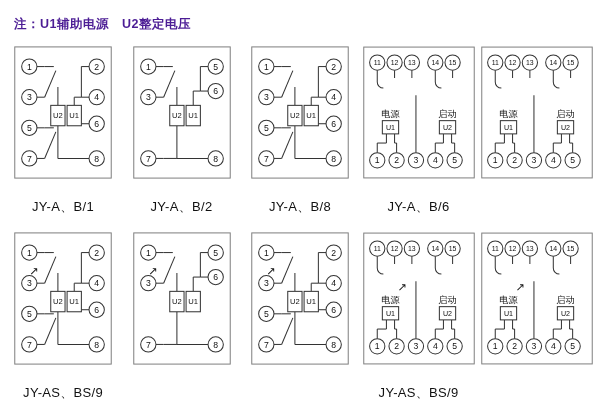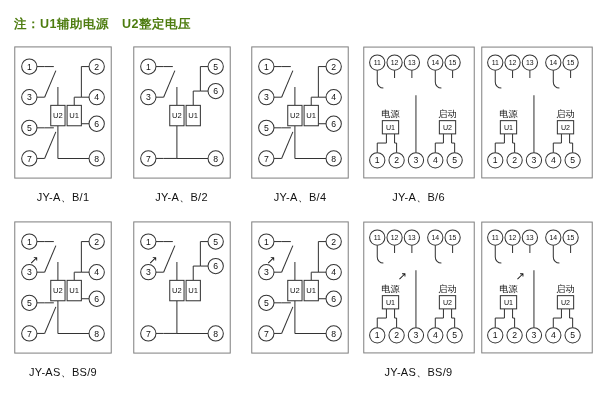--- a/index.html
+++ b/index.html
@@ -3,35 +3,35 @@
 <meta charset="utf-8">
 <style>
   html,body{margin:0;padding:0;background:#e8e8e8;}
   .page{
     position:relative;width:600px;height:400px;background:#ffffff;
     font-family:"Liberation Sans","DejaVu Sans",sans-serif;color:#111;
     overflow:hidden;margin:0 auto;
   }
   .note{
     position:absolute;top:16px;left:14px;font-size:12.5px;font-weight:bold;
-    letter-spacing:0.5px;color:#4d7c0f;
+    letter-spacing:0.5px;color:#4c1d95;
   }
   .rows{
     position:absolute;top:46px;left:0;right:0;
     display:flex;flex-direction:column;gap:16px;padding:0 6px;
   }
   .row{display:flex;justify-content:space-between;}
   .cell{
     width:114px;margin:0;display:flex;flex-direction:column;
     align-items:center;
   }
   .dbox{display:flex;justify-content:center;}
   .dbox svg{display:block;}
   .cap{
-    margin-top:11px;font-size:11px;color:#111;white-space:nowrap;
+    margin-top:19px;font-size:13px;color:#111;white-space:nowrap;
     letter-spacing:0.3px;
   }
 </style>
 </head>
 <body>
 
 <div class="page">
   <div class="note">注：U1辅助电源　U2整定电压</div>
 
   <div class="rows">
@@ -211,21 +211,21 @@
               <g>
                 <circle cx="81" cy="76" r="7.5" fill="#ffffff" stroke="#333333" stroke-width="1"></circle>
                 <text x="81" y="79.06" text-anchor="middle" font-size="8.5" fill="#111111" font-family="inherit">6</text>
               </g>
               <g>
                 <circle cx="81" cy="110" r="7.5" fill="#ffffff" stroke="#333333" stroke-width="1"></circle>
                 <text x="81" y="113.06" text-anchor="middle" font-size="8.5" fill="#111111" font-family="inherit">8</text>
               </g>
             </svg>
           </div>
-        <figcaption class="cap">JY-A、B/4</figcaption>
+        <figcaption class="cap">JY-A、B/8</figcaption>
       </figure>
       <figure class="cell">
         <div class="dbox">
             <svg viewBox="0 0 110 130" width="112" height="133">
               <rect x="0.75" y="0.75" width="108.5" height="128.5" fill="#ffffff" stroke="#808080" stroke-width="1"></rect>
               <line x1="14" y1="23.5" x2="14" y2="31" stroke="#333333" stroke-width="1"></line>
               <line x1="31" y1="23.5" x2="31" y2="31" stroke="#333333" stroke-width="1"></line>
               <line x1="48" y1="23.5" x2="48" y2="31" stroke="#333333" stroke-width="1"></line>
               <line x1="71" y1="23.5" x2="71" y2="31" stroke="#333333" stroke-width="1"></line>
               <line x1="88" y1="23.5" x2="88" y2="31" stroke="#333333" stroke-width="1"></line>

